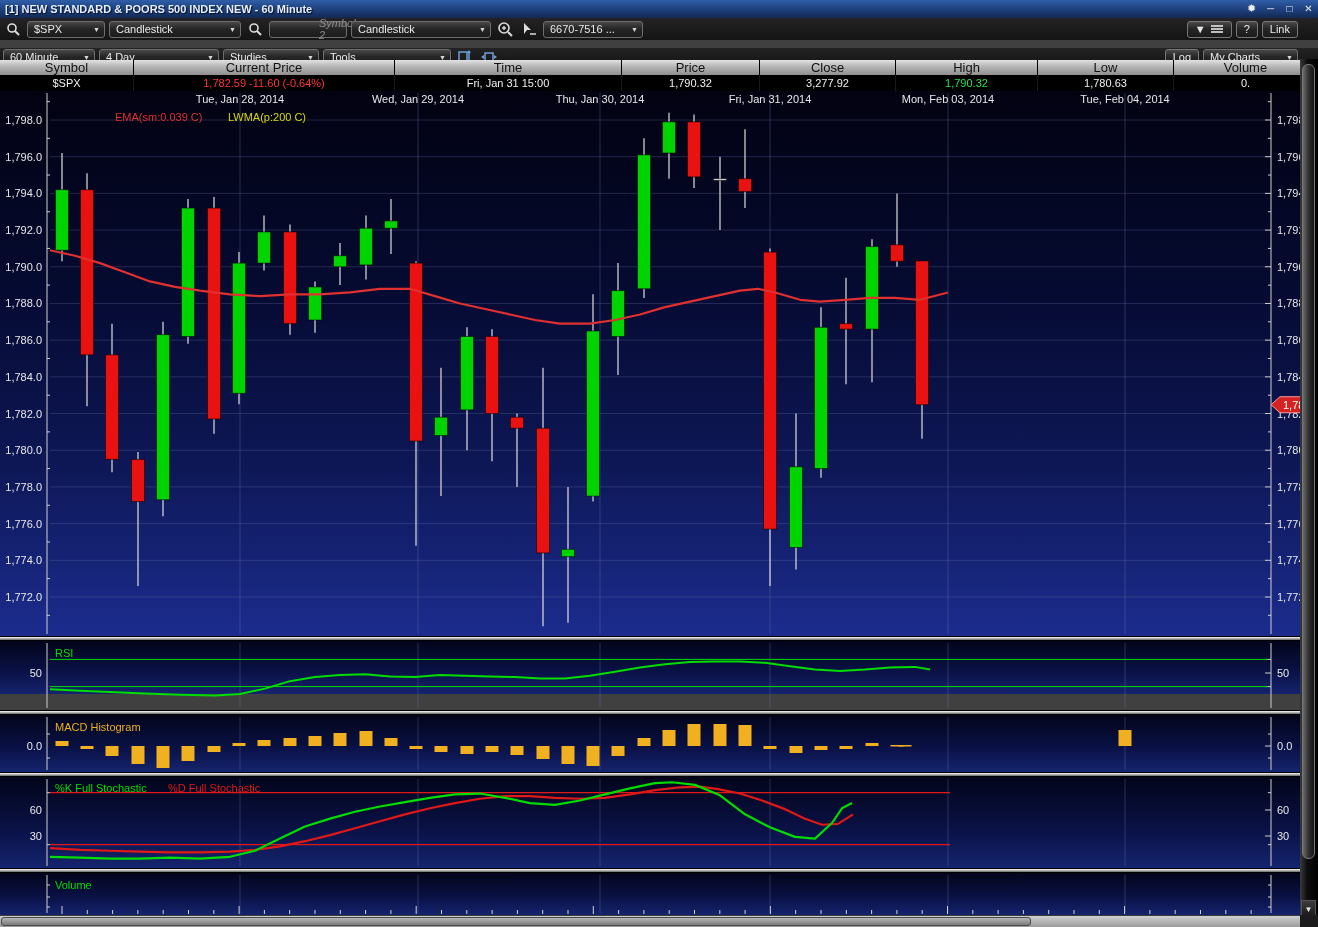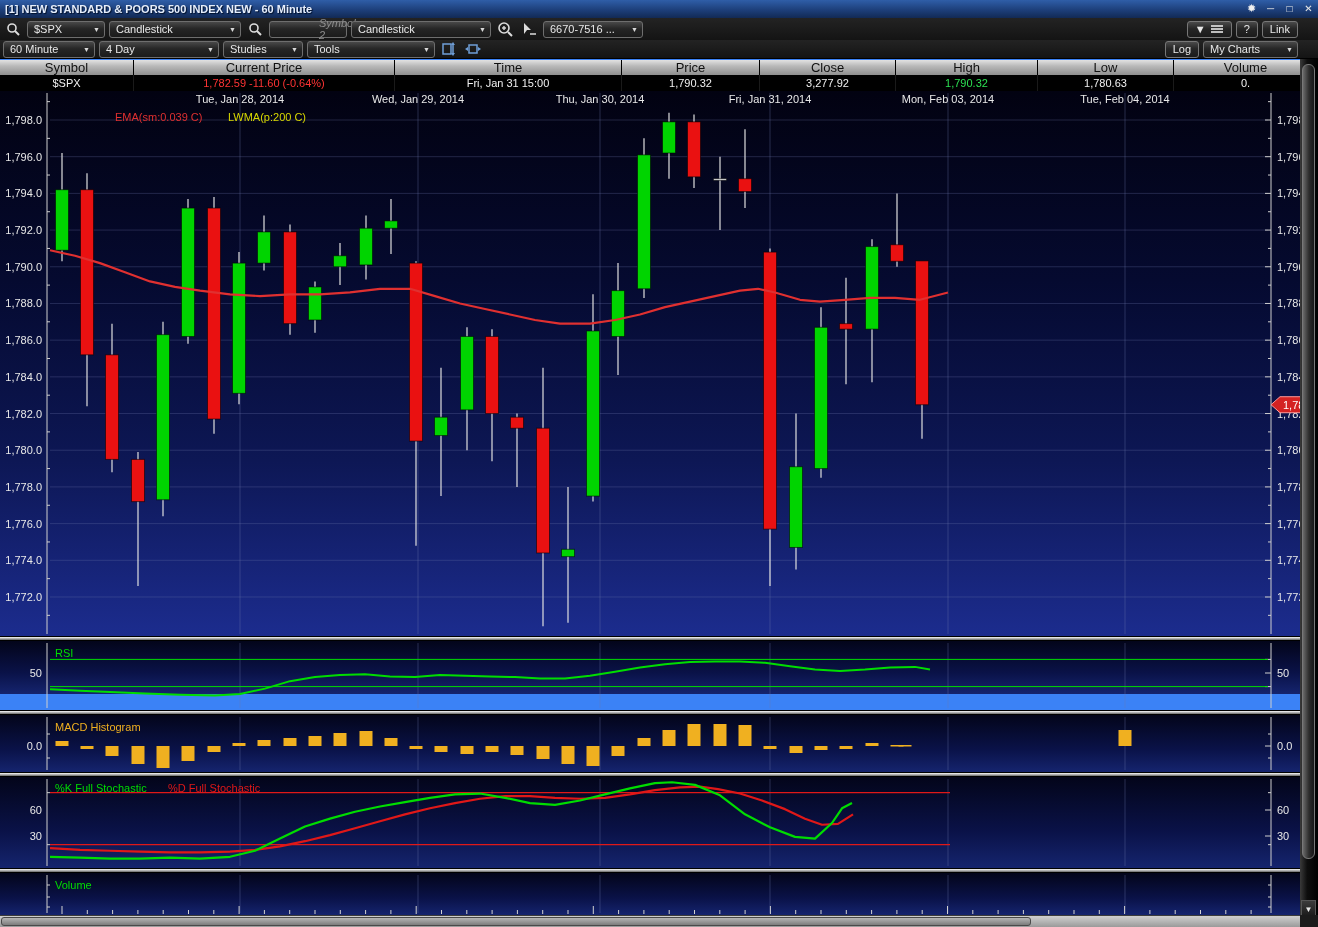--- a/index.html
+++ b/index.html
@@ -1,45 +1,45 @@
 <!DOCTYPE html>
 <html><head>
 <meta charset="utf-8">
 <style>
   * { margin:0; padding:0; box-sizing:border-box; }
   html,body { width:1318px; height:927px; overflow:hidden; background:#101010;
     font-family:"Liberation Sans", sans-serif; }
-  .window { position:relative; width:1318px; height:927px; background:#3b82f6; }
+  .window { position:relative; width:1318px; height:927px; background:#404040; }
 
   
   .titlebar { position:absolute; left:0; top:0; width:1318px; height:18px;
     background:linear-gradient(to bottom,#2f5ea8 0%,#1d3f7a 55%,#122a55 100%);
     display:flex; align-items:center; padding:0 5px; }
   .titlebar .t { color:#e6eefb; font-size:11px; font-weight:bold; text-shadow:1px 1px 1px #00102a; }
   .win-ctrls { position:absolute; right:2px; top:1px; display:flex; gap:4px; align-items:center; }
   .win-btn { width:15px; height:14px; display:flex; align-items:center; justify-content:center;
     color:#e8e8e8; font-size:10px; }
 
   
   .toolbar { position:absolute; left:0; width:1318px; background:linear-gradient(#232323,#141414); }
   .tb1 { top:18px; height:22px; }
-  .tb2 { top:40px; height:19px; border-bottom:1px solid #000; }
+  .tb2 { top:48px; height:19px; border-bottom:1px solid #000; }
   .tb-inner { display:flex; align-items:center; height:100%; padding-left:3px; gap:4px; }
   .dd { display:flex; align-items:center; justify-content:space-between; height:17px;
     background:linear-gradient(#484848,#262626 45%,#1b1b1b);
     border:1px solid #6e6e6e; border-radius:3px; color:#e8e8e8; font-size:11px;
     padding:0 4px 0 6px; }
   .dd .dd-a { color:#d8d8d8; font-size:7px; margin-left:6px; }
   .dd.ph .dd-t { color:#8d8d8d; font-style:italic;margin-left:43px; }
   .icon-btn { display:flex; align-items:center; justify-content:center; width:20px; height:18px; }
   .right-group { position:absolute; right:0; top:0; height:100%; display:flex; align-items:center; gap:4px; }
   .btn { height:17px; background:linear-gradient(#4a4a4a,#262626 45%,#1b1b1b); border:1px solid #777;
     border-radius:3px; color:#e8e8e8; font-size:11px; padding:0 7px; display:flex; align-items:center; }
   .w78{width:78px}.w130{width:132px}.w140{width:140px}.w100{width:100px}
-  .w92{width:92px}.w120{width:120px}.w96{width:80px}.w128{width:128px}.w95{width:95px}
+  .w92{width:92px}.w120{width:120px}.w96{width:96px}.w128{width:128px}.w95{width:95px}
 
   
   .quote { position:absolute; left:0; top:60px; width:1318px; height:31px; background:#000; }
   .q-row { display:grid; grid-template-columns:134px 261px 227px 138px 136px 142px 136px 144px; }
   .q-head { height:15px; }
   .q-head .cell { background:linear-gradient(#e2e2e2,#b9b9b9 40%,#8f8f8f); color:#101010;
     font-size:13px; text-align:center; line-height:15px; border-right:1px solid #000; }
   .q-val .cell { height:16px; background:#000; color:#f0f0f0; font-size:11px; text-align:center;
     line-height:16px; border-right:1px solid #1a1a1a; }
   .neg { color:#ff3434 !important; }

